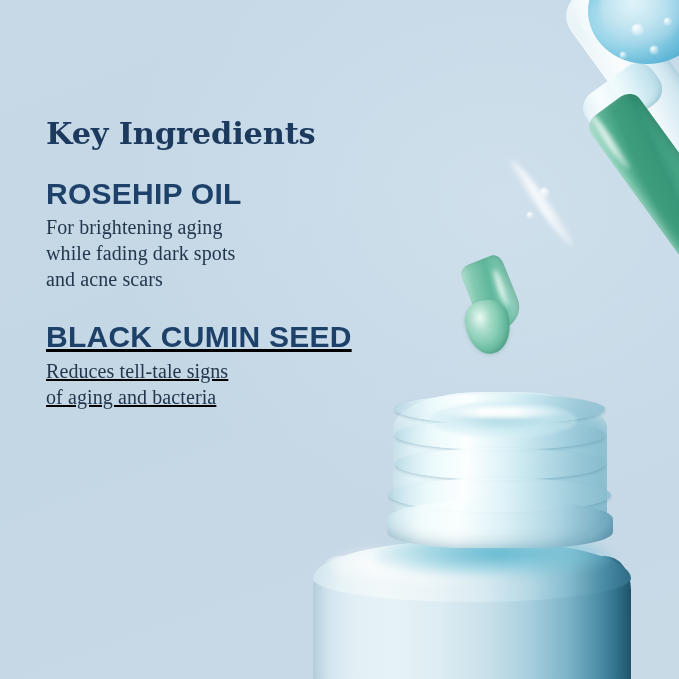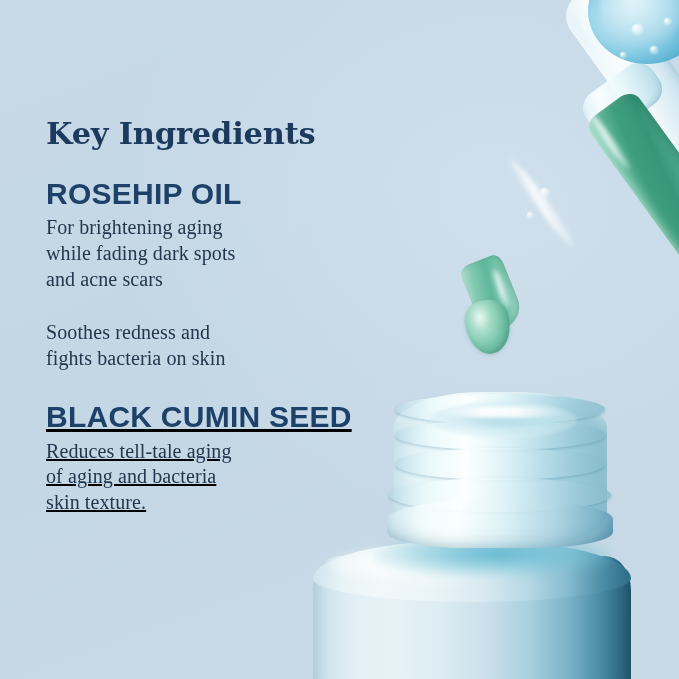--- a/index.html
+++ b/index.html
@@ -463,29 +463,24 @@
     <div class="ingredient">
       <div class="ing-name">ROSEHIP OIL</div>
       <div class="ing-desc">
         <span class="ln">For brightening aging</span>
         <span class="ln">while fading dark spots</span>
         <span class="ln">and acne scars</span>
       </div>
     </div>
 
     <div class="ingredient">
-      <div class="ing-desc">
-        <span class="ln">Soothes redness and</span>
-        <span class="ln">fights bacteria on skin</span>
-      </div>
     </div>
 
     <div class="ingredient">
       <div class="ing-name">BLACK CUMIN SEED</div>
       <div class="ing-desc">
-        <span class="ln">Reduces tell-tale aging</span>
+        <span class="ln">Reduces tell-tale signs</span>
         <span class="ln">of aging and bacteria</span>
-        <span class="ln">skin texture.</span>
       </div>
     </div>
 
   </div>
 </div>
 
 </body></html>

